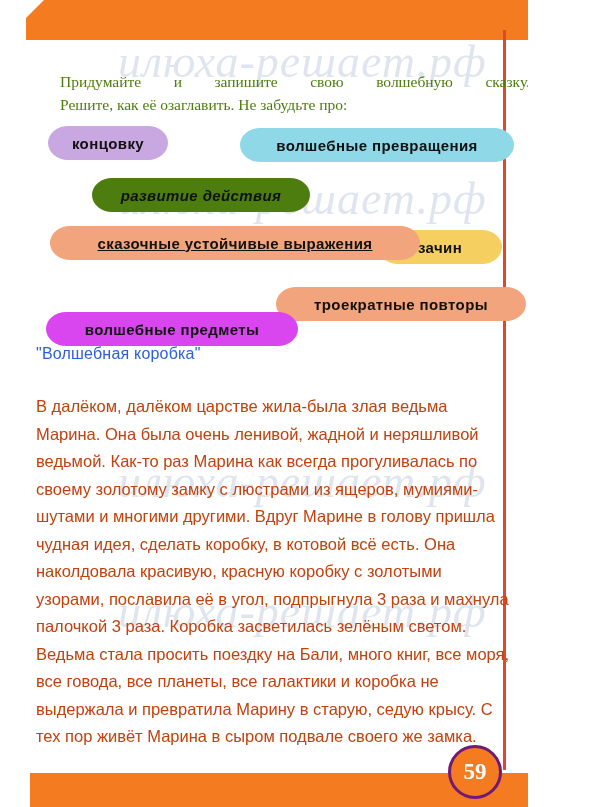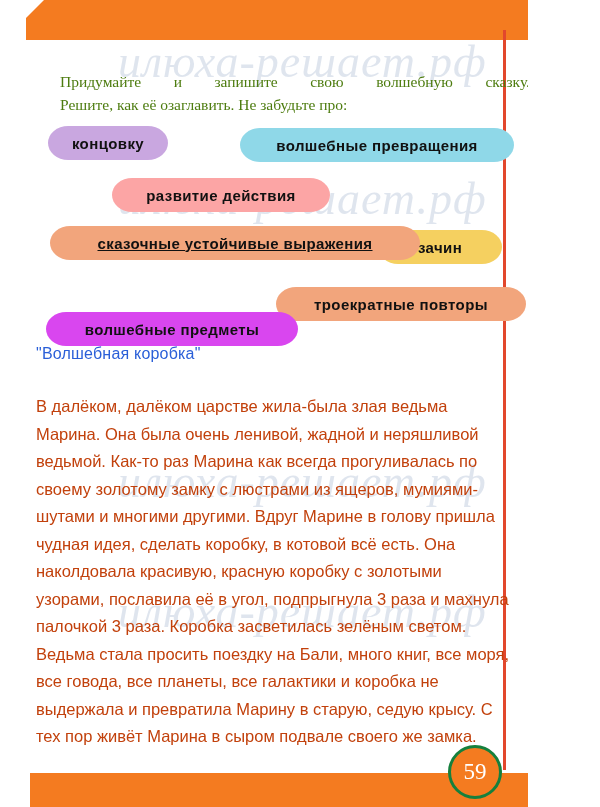--- a/index.html
+++ b/index.html
@@ -66,24 +66,24 @@
     left: 0; bottom: 0;
     width: 30px; height: 34px;
     background: #ffffff;
   }
   .page-number-circle {
     position: absolute;
     right: 26px; bottom: 8px;
     width: 48px; height: 48px;
     border-radius: 50%;
     background: #f47b20;
-    border: 3px solid #15803d;
+    border: 3px solid #701a75;
     color: #ffffff;
     font-size: 23px;
-    font-weight: normal;
+    font-weight: bold;
     display: flex;
     align-items: center;
     justify-content: center;
     font-family: "Liberation Serif", serif;
   }
 
   
   .watermark {
     position: absolute;
     color: rgba(150, 170, 200, 0.30);
@@ -177,21 +177,21 @@
     <span class="line2">Решите, как её озаглавить. Не забудьте про:</span>
   </div>
 
   <div class="blobs" id="blobs">
       <div class="blob" style="left: 48px; top: 0px; width: 120px; height: 34px; background: rgb(201, 167, 224);">
         <span>концовку</span>
       </div>
       <div class="blob" style="left: 240px; top: 2px; width: 274px; height: 34px; background: rgb(143, 216, 232);">
         <span>волшебные превращения</span>
       </div>
-      <div class="blob" style="left: 112px; top: 52px; width: 218px; height: 34px; background: #fca5a5;">
+      <div class="blob" style="left: 92px; top: 52px; width: 218px; height: 34px; background: #4d7c0f; font-style: italic;">
         <span>развитие действия</span>
       </div>
       <div class="blob" style="left: 378px; top: 56px; width: 124px; height: 34px; background: rgb(245, 208, 96); margin-top: 48px;">
         <span>зачин</span>
       </div>
       <div class="blob" style="left: 50px; top: 100px; width: 370px; height: 34px; background: rgb(242, 165, 124); text-decoration: underline;">
         <span>сказочные устойчивые выражения</span>
       </div>
       <div class="blob" style="left: 276px; top: 161px; width: 250px; height: 34px; background: rgb(242, 165, 124);">
         <span>троекратные повторы</span>

